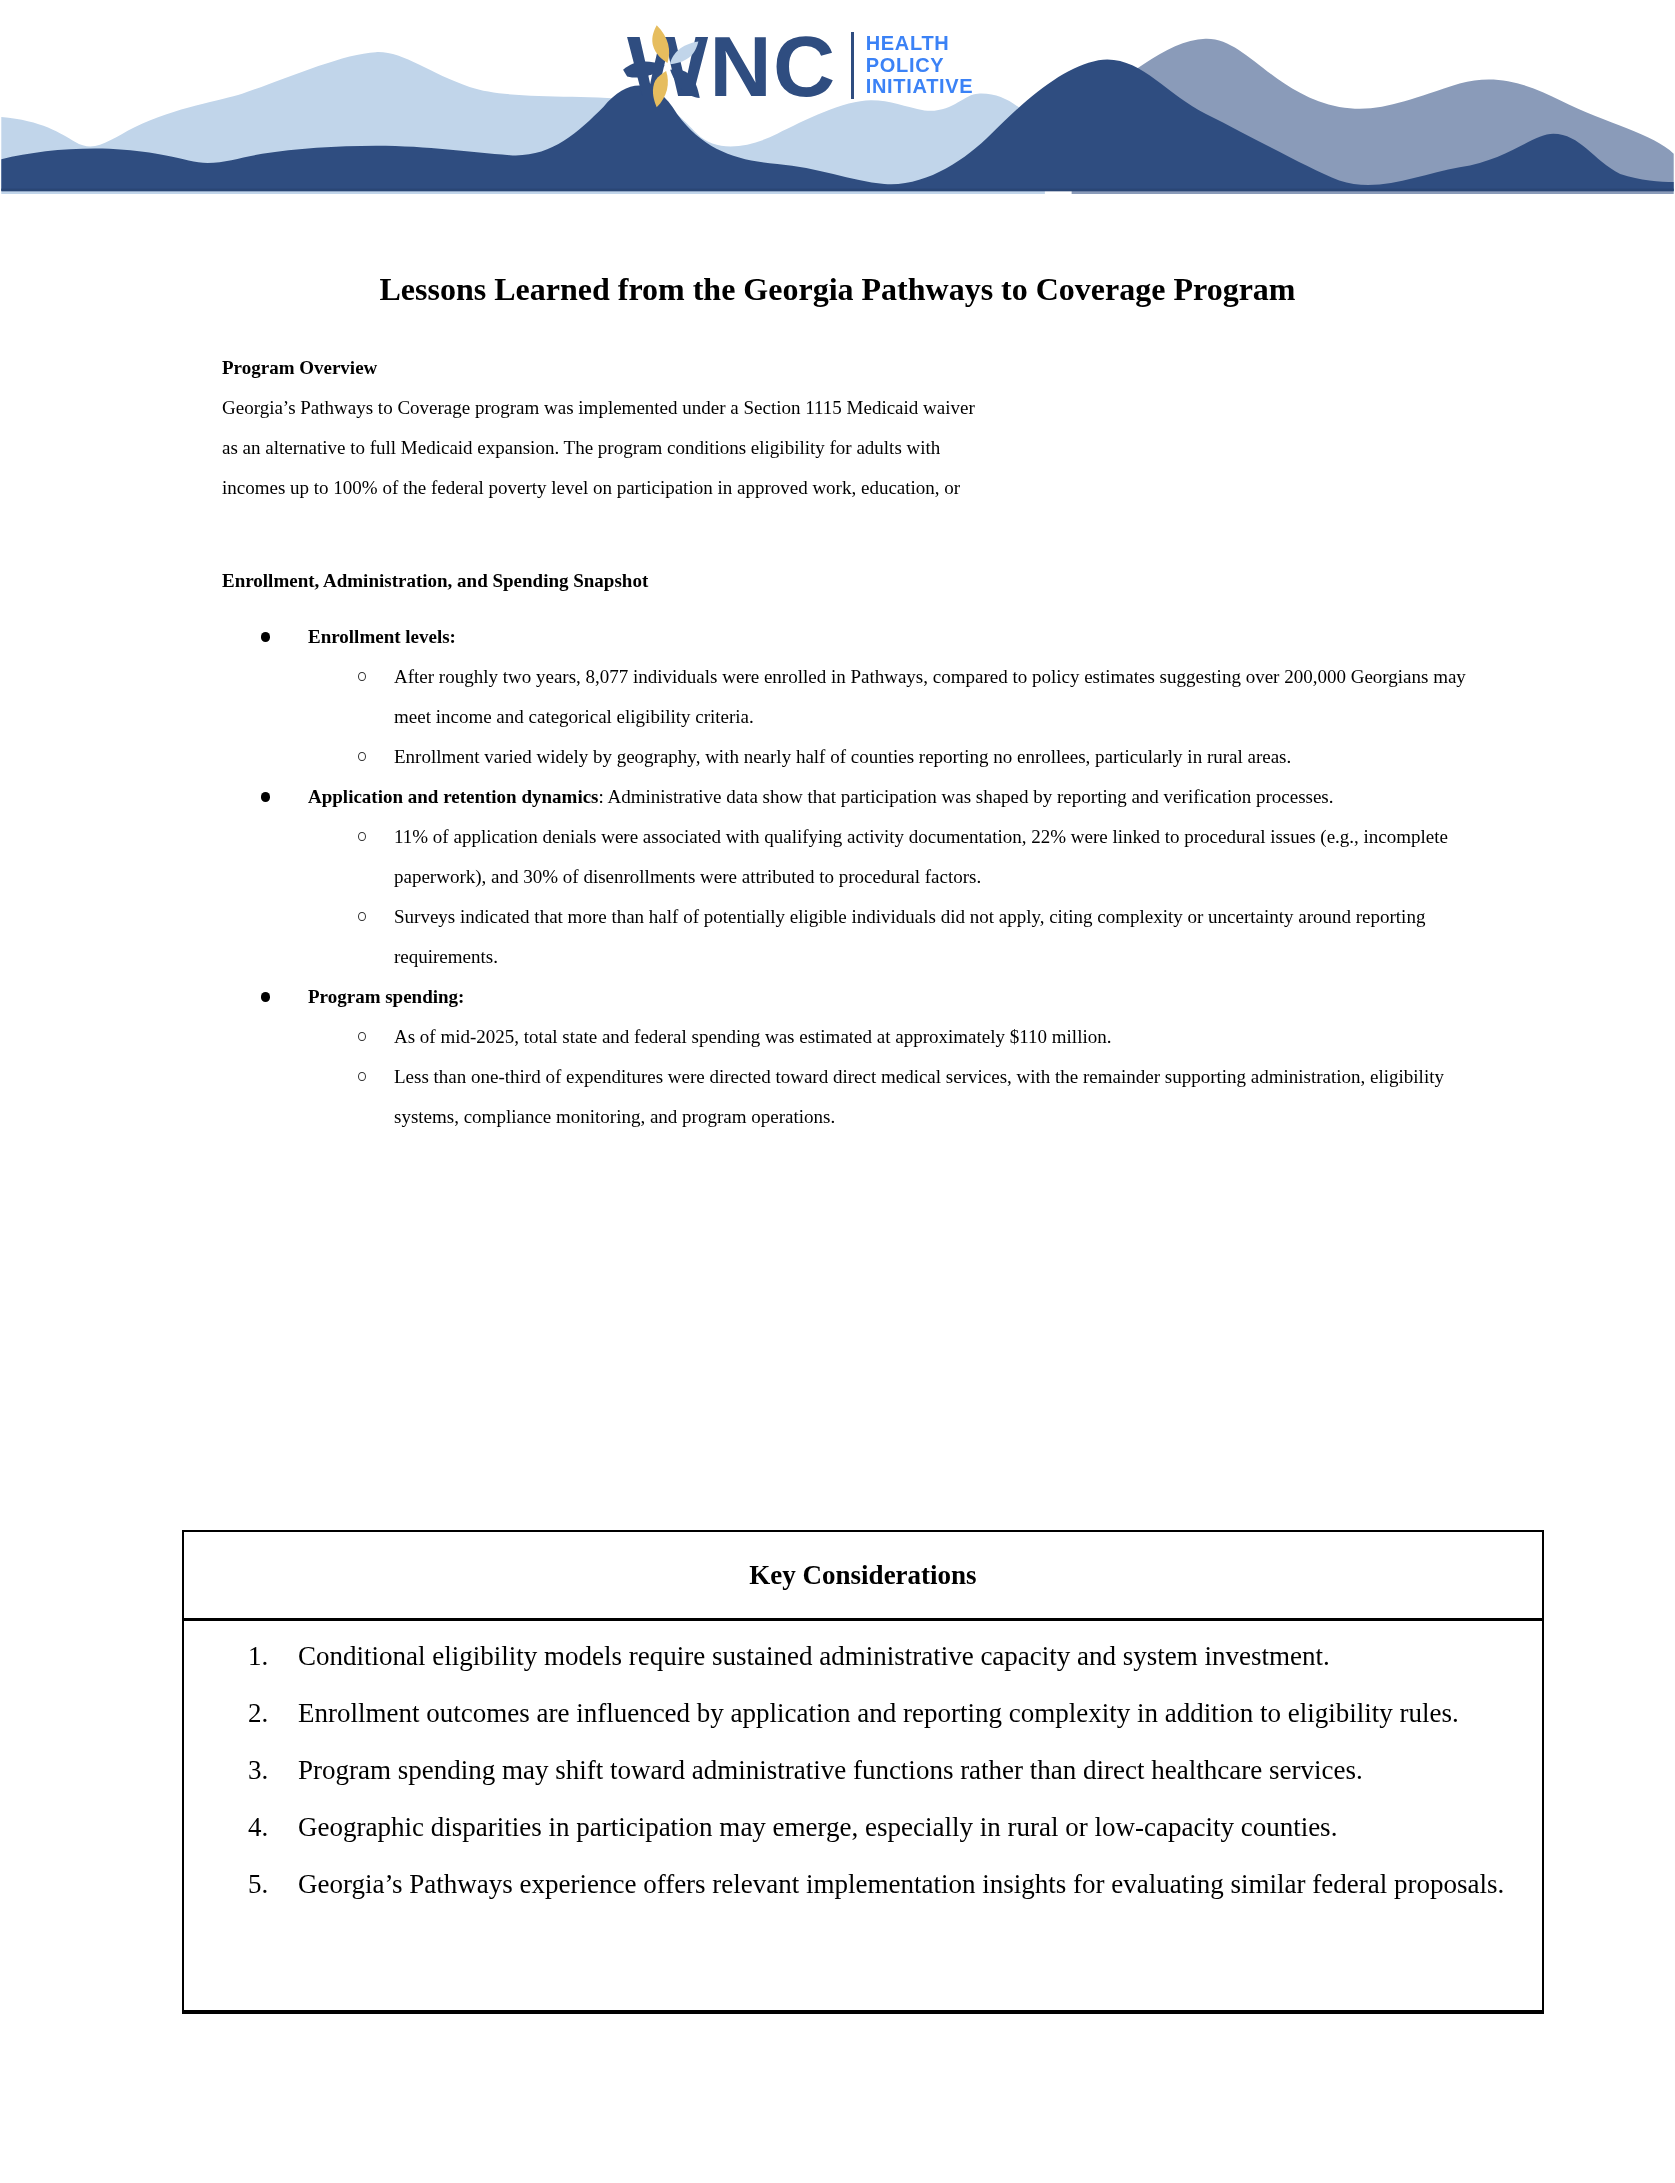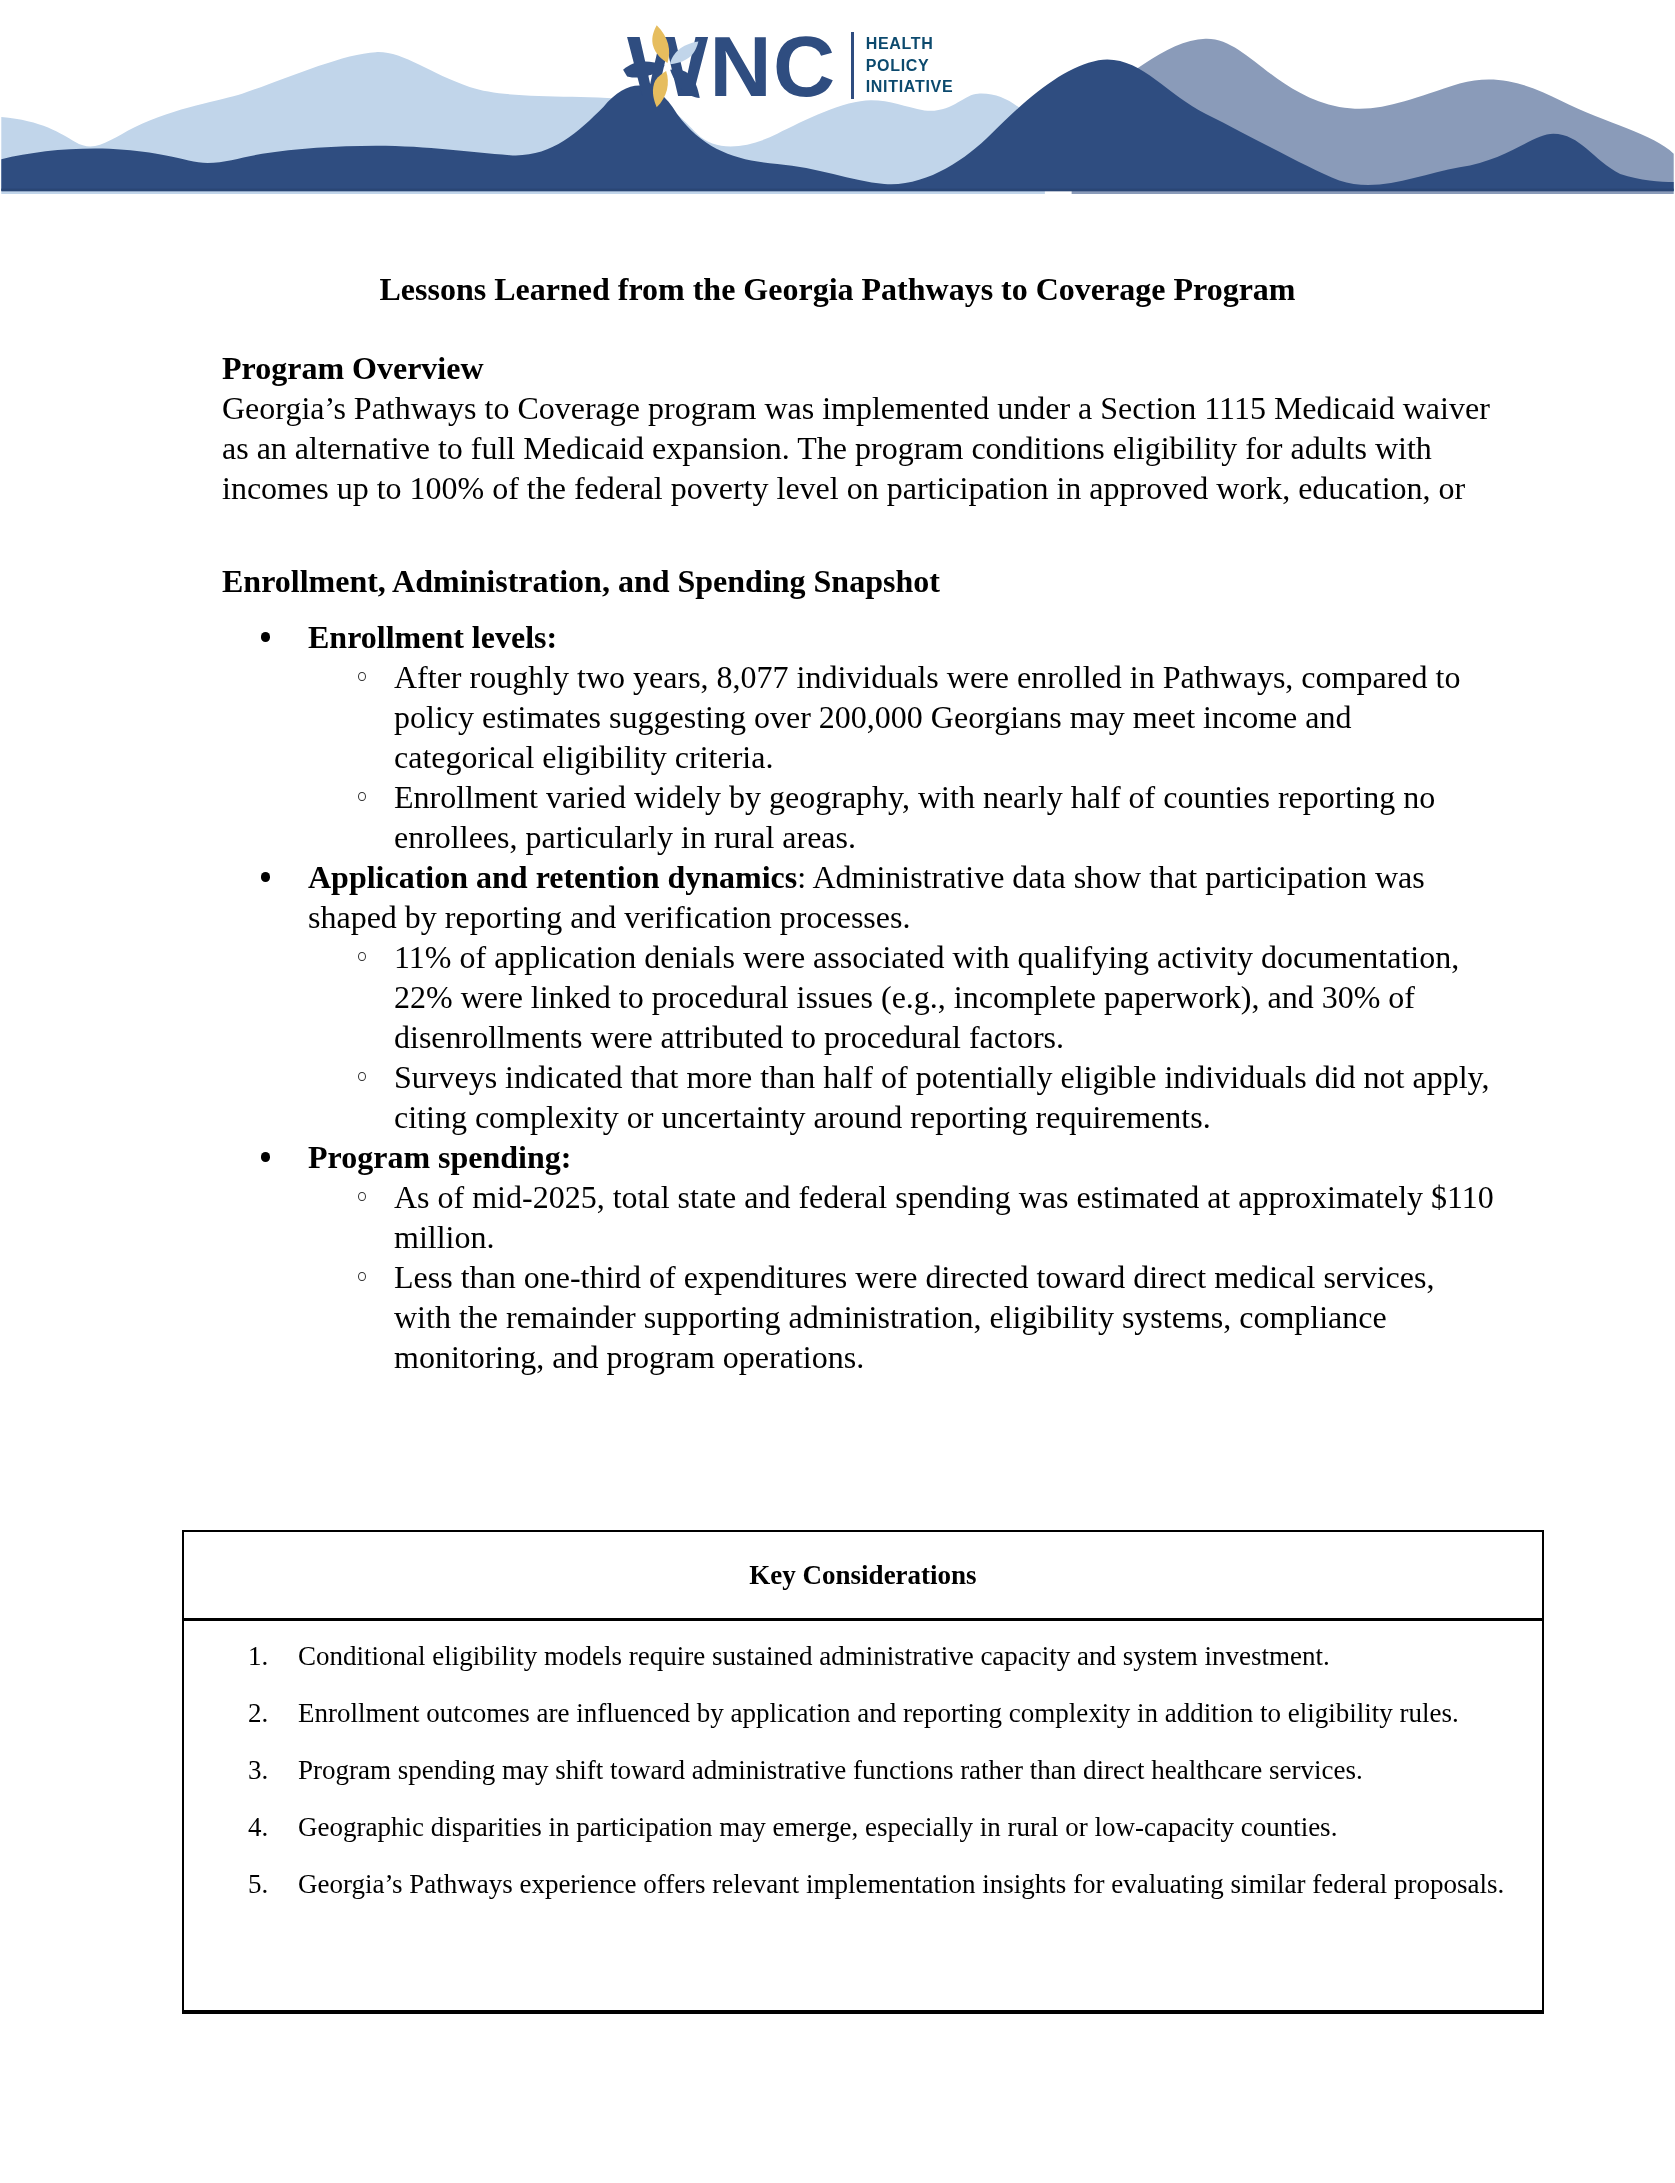--- a/index.html
+++ b/index.html
@@ -6,25 +6,25 @@
   body { width: 1675px; height: 2183px; position: relative; overflow: hidden;
          font-family: "Liberation Serif", "DejaVu Serif", serif; color: #000; }
   .banner { position: absolute; left: 0; top: 0; width: 1675px; height: 194px; }
   .banner svg { position: absolute; left: 0; top: 0; }
   .logo { position: absolute; left: 623px; top: 23.5px; height: 84px; display: flex; align-items: center; }
   .logo-mark { width: 101px; height: 84px; }
   .logo-wnc { font-family: Liberation Sans, sans-serif; font-weight: bold;
               font-size: 86px; color: #2f4d80; letter-spacing: 1.3px; line-height: 1; margin-left: 4px; }
   .logo-divider { width: 2.7px; height: 67px; background: #2f4d80; margin: 0 12px 0 14.7px; }
   .logo-sub { font-family: "Liberation Sans", "DejaVu Sans", sans-serif; font-weight: bold;
-              font-size: 16px; line-height: 21.4px; color: #0c4a6e; letter-spacing: 0.7px; }
+              font-size: 20px; line-height: 21.4px; color: #3b82f6; letter-spacing: 0.7px; }
 
   .doc-title { position: absolute; left: 0; width: 1675px; top: 248px; text-align: center;
                font-weight: bold; font-size: 32px; line-height: 40px; }
-  .content { position: absolute; left: 222px; top: 348px; width: 1273px; font-size: 32px; line-height: 40px; }
+  .content { position: absolute; left: 222px; top: 348px; width: 1273px; font-size: 19px; line-height: 40px; }
   .section-heading { font-weight: bold; margin: 0; }
   .para { margin: 0; }
   .gap { height: 40px; }
 
   ul.l1 { list-style: none; margin: 16px 0 0 0; padding: 0; }
   ul.l1 > li { position: relative; padding-left: 86px; }
   ul.l1 > li > .bullet { position: absolute; left: 39px; top: 15.4px; width: 9.4px; height: 9.4px;
                           border-radius: 50%; background: #000; }
   ul.l2 { list-style: none; margin: 0; padding: 0; }
   ul.l2 > li { position: relative; padding-left: 36px; margin-left: 0; }

